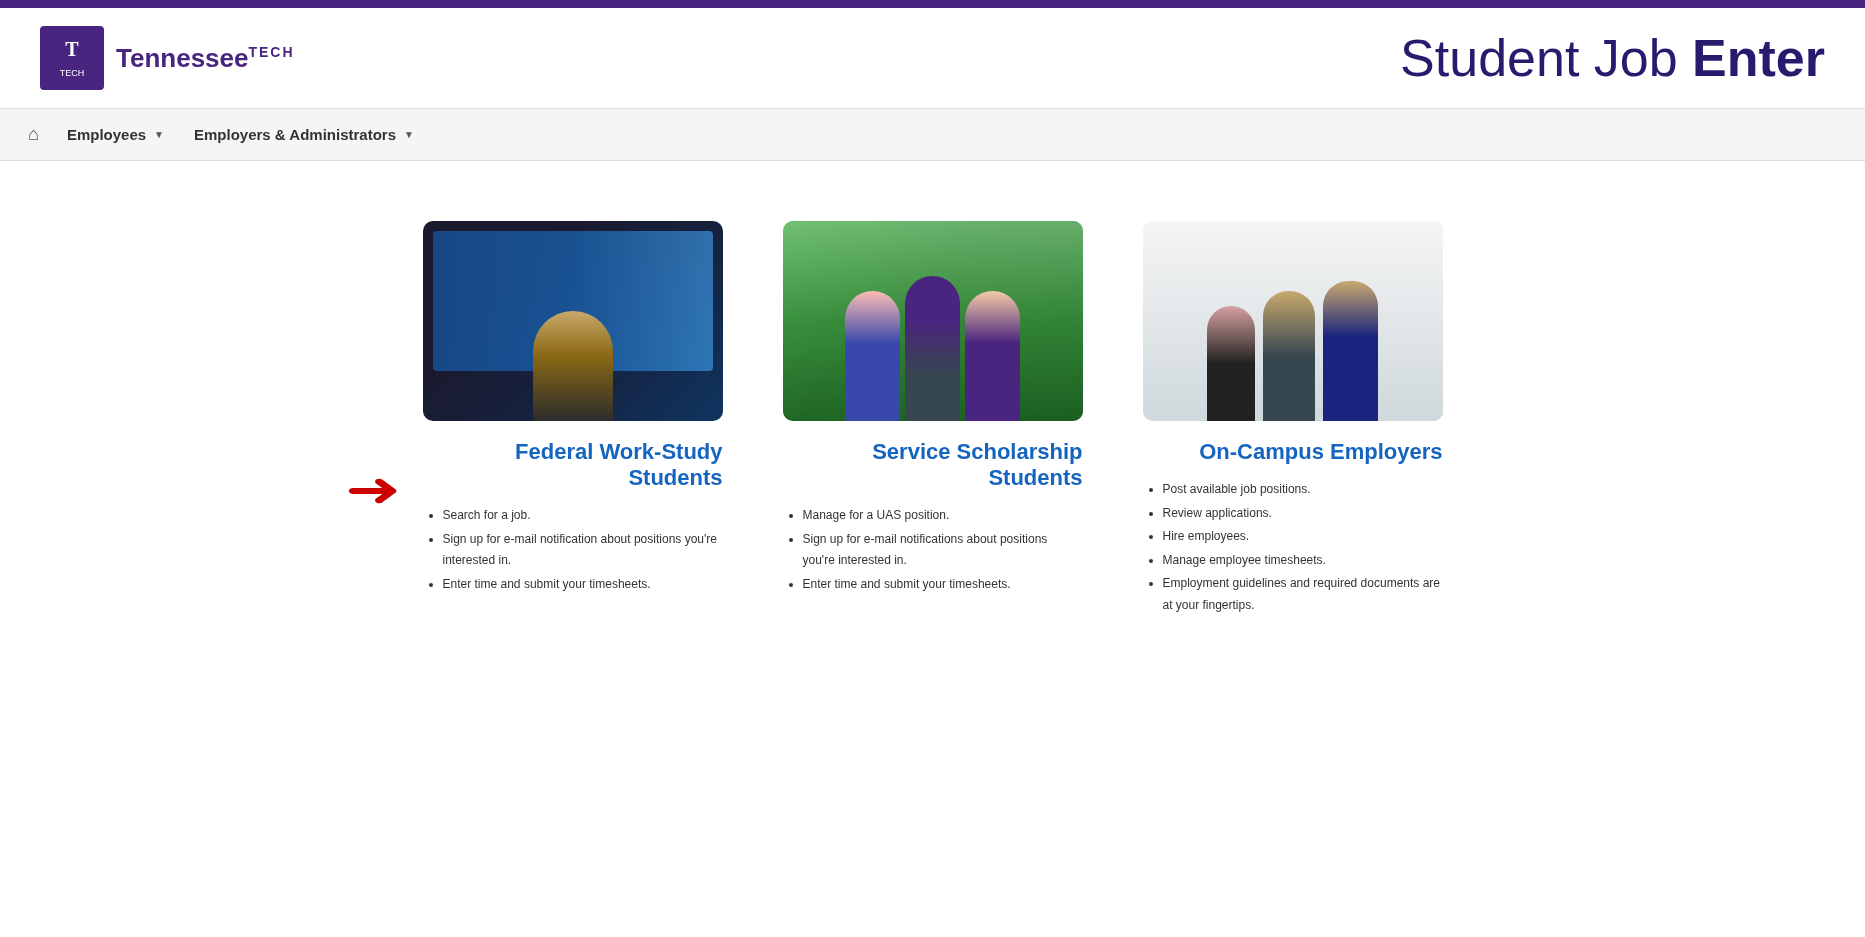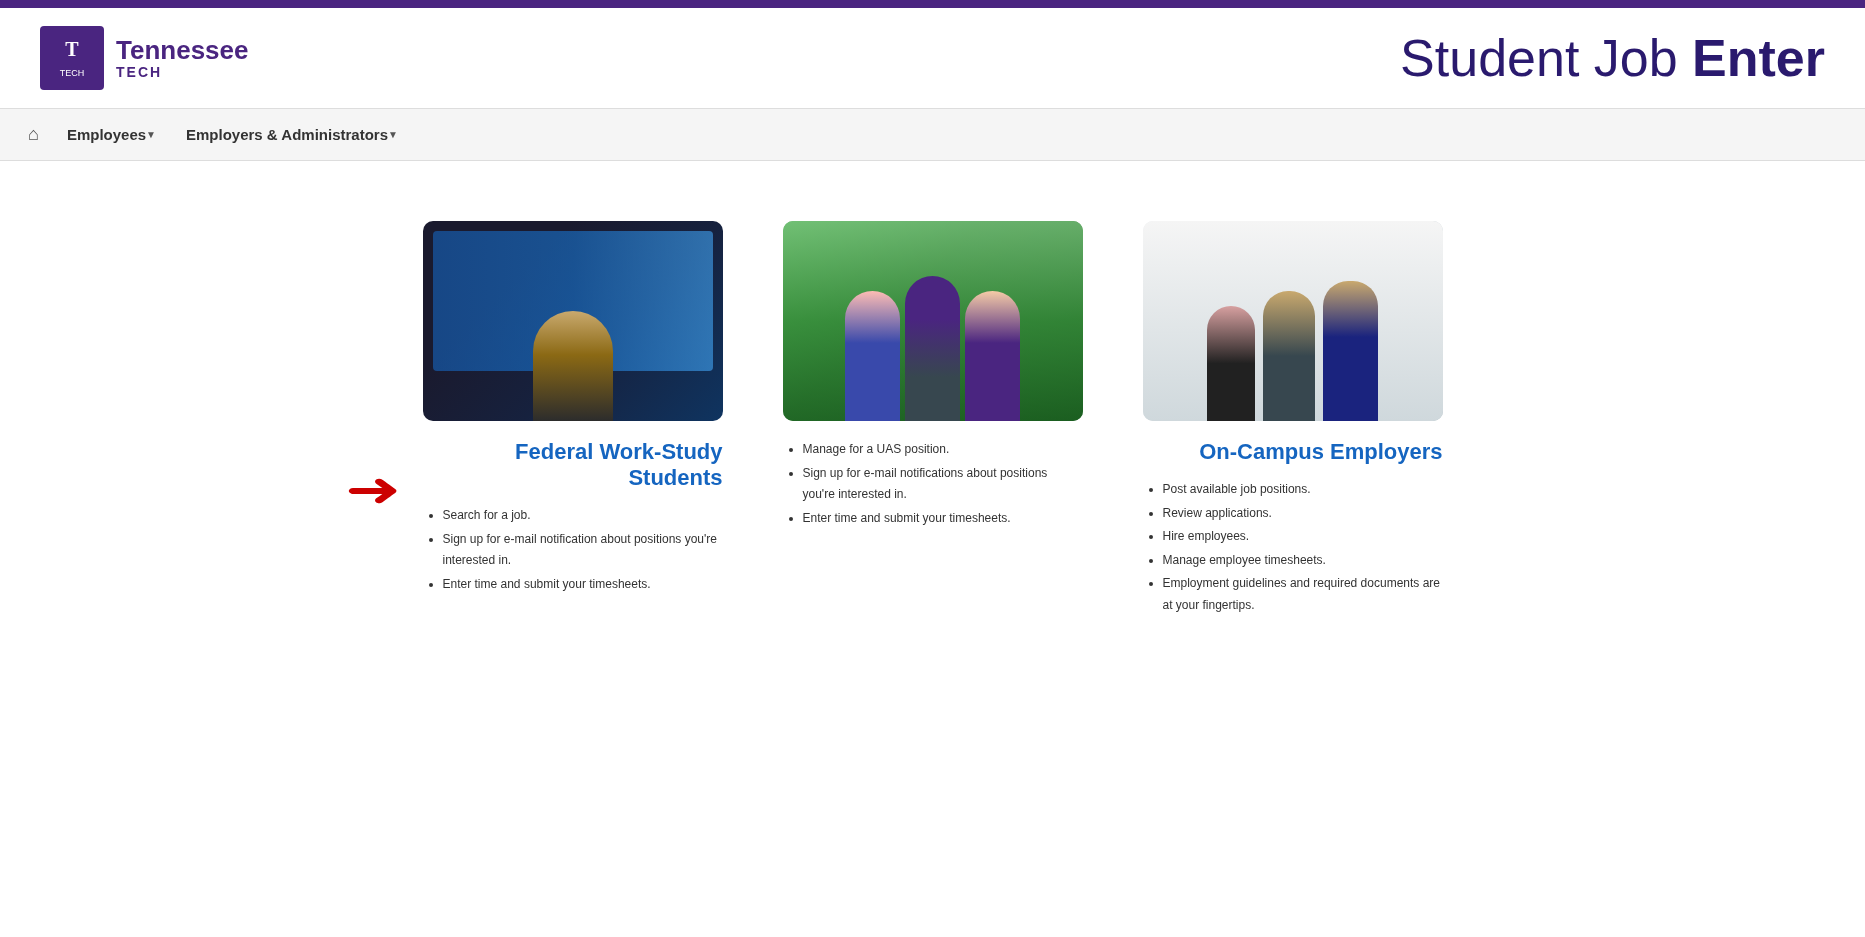--- a/index.html
+++ b/index.html
@@ -27,21 +27,21 @@
       gap: 12px;
     }
 
     .logo-icon {
       width: 64px;
       height: 64px;
     }
 
     .logo-text {
       display: flex;
-      flex-direction: column;
+      flex-direction: row;
       justify-content: space-between;
     }
 
     .logo-text .brand-name {
       font-size: 26px;
       font-weight: bold;
       color: #4a2580;
       line-height: 1.1;
     }
 
@@ -76,21 +76,21 @@
     .nav-home {
       font-size: 18px;
       color: #555;
       cursor: pointer;
       padding: 0 8px;
     }
 
     .nav-item {
       display: flex;
       align-items: center;
-      gap: 0;
+      gap: 8px;
       color: #333;
       font-size: 15px;
       font-weight: 600;
       cursor: pointer;
       padding: 0 10px;
       height: 100%;
     }
 
     .nav-chevron {
       font-size: 10px;
@@ -311,20 +311,21 @@
     </div>
 
     <div class="card">
       <div class="card-image card-img-2">
         <div class="students-group">
           <div class="student-fig student-fig-1"></div>
           <div class="student-fig student-fig-2"></div>
           <div class="student-fig student-fig-3"></div>
         </div>
       </div>
+      <div class="card-title">Service Scholarship Students</div>
       <ul class="card-list">
         <li>Manage for a UAS position.</li>
         <li>Sign up for e-mail notifications about positions you're interested in.</li>
         <li>Enter time and submit your timesheets.</li>
       </ul>
     </div>
 
     <div class="card">
       <div class="card-image card-img-3">
         <div class="office-people">

